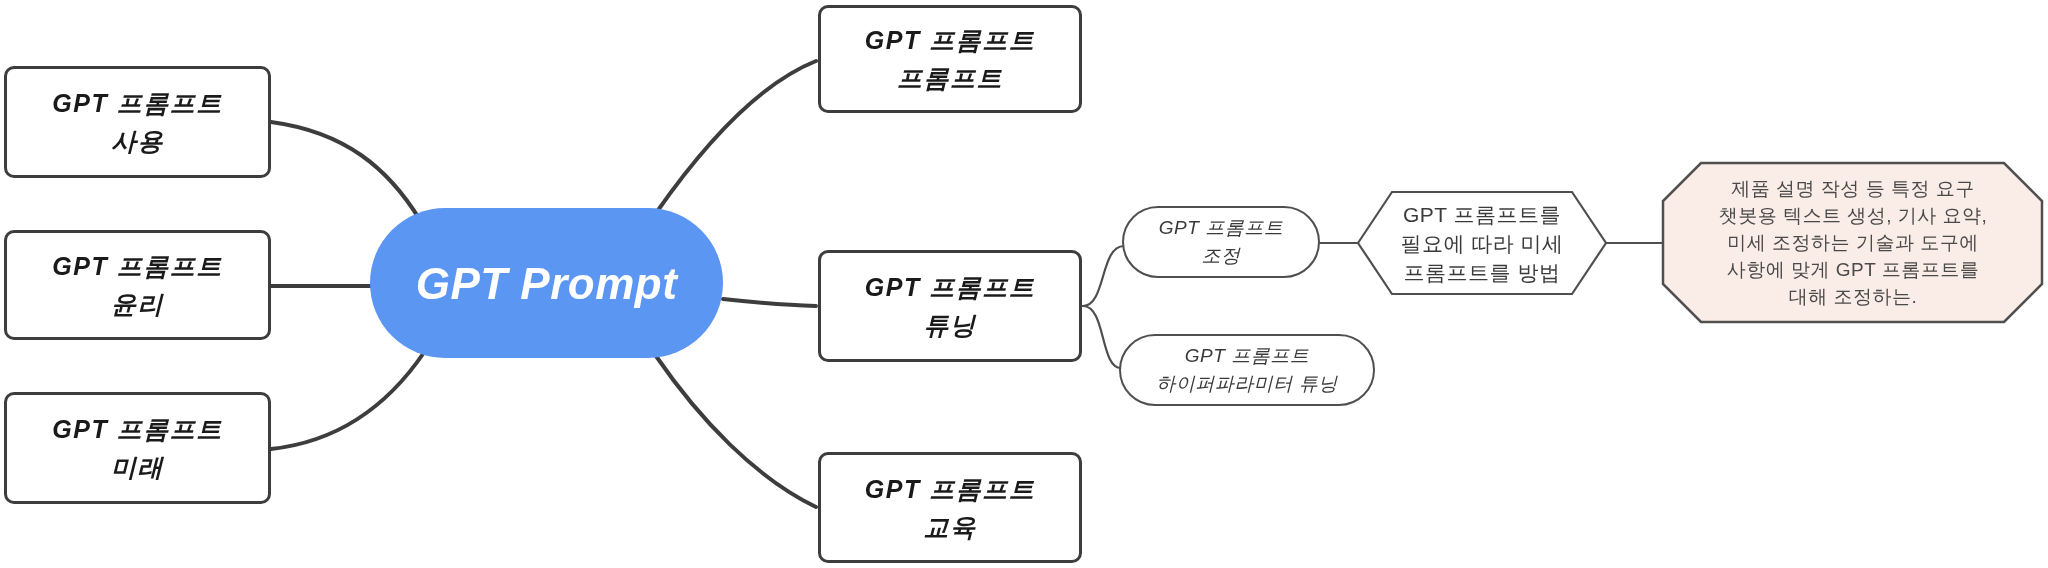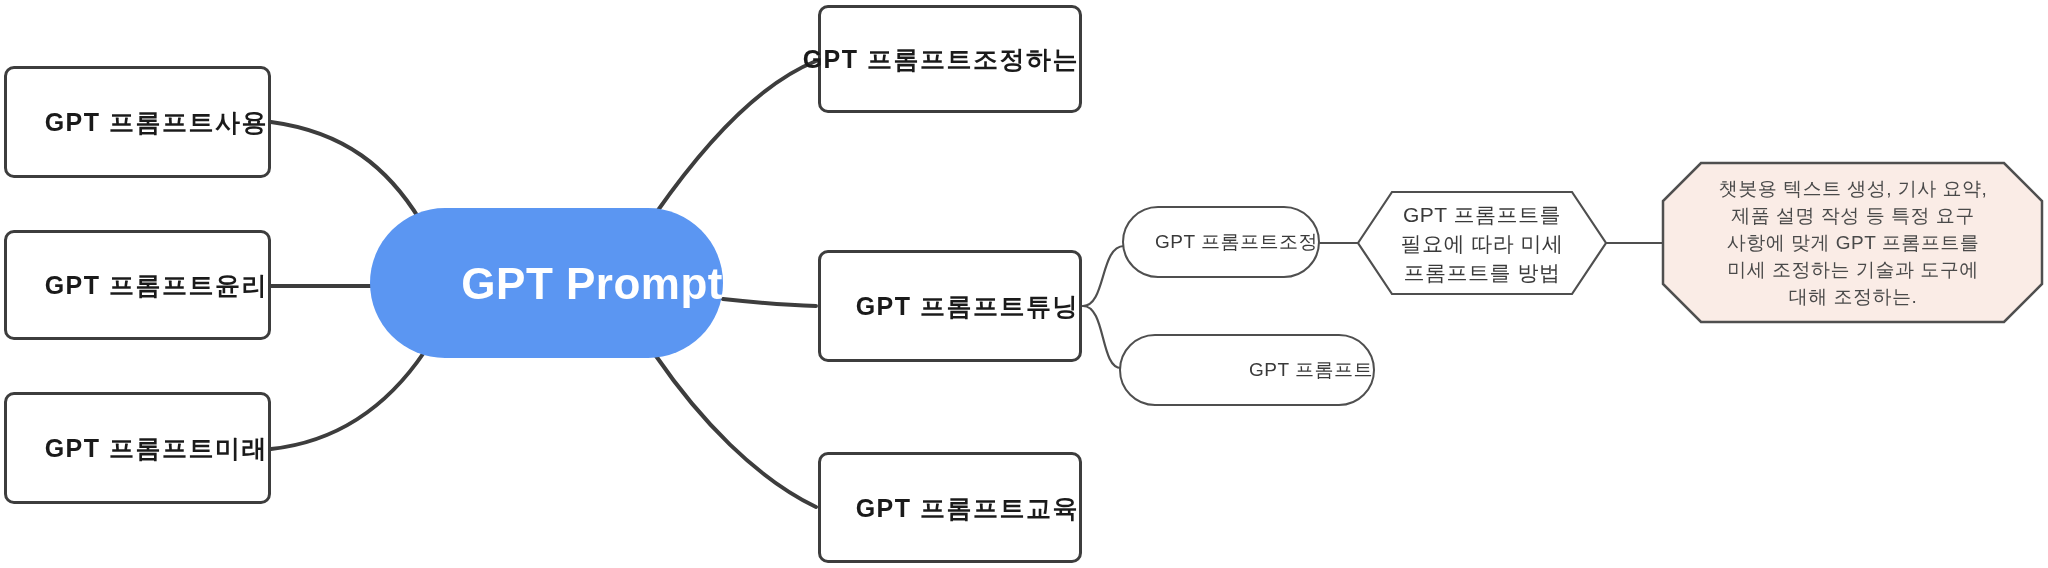--- a/index.html
+++ b/index.html
@@ -8,22 +8,22 @@
     font-family:"Liberation Sans", sans-serif;
   }
   svg.layer { position:absolute; left:0; top:0; width:2048px; height:568px; }
   .edge { fill:none; stroke:var(--edge-color); stroke-width:4; stroke-linecap:round; }
   .edge.thin { stroke:var(--edge-thin-color); stroke-width:2.2; }
   .hex-shape { fill:var(--node-fill); stroke:var(--subnode-border); stroke-width:2.2; }
   .oct-shape { fill:var(--callout-fill); stroke:var(--subnode-border); stroke-width:2.5; }
 
   .node {
     position:absolute; box-sizing:border-box;
-    display:flex; flex-direction:row; align-items:center; justify-content:flex-end;
-    text-align:center; background:var(--node-fill);
+    display:flex; flex-direction:column; align-items:center; justify-content:center;
+    text-align:center; background:var(--node-fill);font-style:italic;
   }
   .rect {
     border:3.5px solid var(--node-border); border-radius:10px;
     font-weight:bold; font-size:25px; line-height:38px; letter-spacing:1.5px; color:#1a1a1a;
   }
   .pill {
     background:var(--center-fill); color:var(--center-text); border:none; border-radius:80px;
     font-weight:bold; font-size:44px; line-height:45px; letter-spacing:0.5px;
   }
   .stadium {
@@ -71,46 +71,47 @@
     <div class="ln">GPT 프롬프트</div>
     <div class="ln">미래</div>
   </div>
 
   <div class="node pill" style="left:370px; top:208px; width:353px; height:150px;">
     <div class="ln">GPT Prompt</div>
   </div>
 
   <div class="node rect" style="left:818px; top:5px; width:264px; height:108px;">
     <div class="ln">GPT 프롬프트</div>
-    <div class="ln">조정하는</div>
+    <div class="ln">프롬프트</div>
   </div>
   <div class="node rect" style="left:818px; top:250px; width:264px; height:112px;">
     <div class="ln">GPT 프롬프트</div>
     <div class="ln">튜닝</div>
   </div>
   <div class="node rect" style="left:818px; top:452px; width:264px; height:111px;">
     <div class="ln">GPT 프롬프트</div>
     <div class="ln">교육</div>
   </div>
 
   <div class="node stadium" style="left:1122px; top:206px; width:198px; height:72px;">
     <div class="ln">GPT 프롬프트</div>
     <div class="ln">조정</div>
   </div>
   <div class="node stadium" style="left:1119px; top:334px; width:256px; height:72px;">
     <div class="ln">GPT 프롬프트</div>
+    <div class="ln">하이퍼파라미터 튜닝</div>
   </div>
 
   <div class="shape-text hex-text" style="left:1370px; top:196px; width:224px; height:94px;">
     <div class="ln">GPT 프롬프트를</div>
     <div class="ln">필요에 따라 미세</div>
     <div class="ln">프롬프트를 방법</div>
   </div>
 
   <div class="shape-text oct-text" style="left:1678px; top:163px; width:350px; height:159px;">
+    <div class="ln">제품 설명 작성 등 특정 요구</div>
     <div class="ln">챗봇용 텍스트 생성, 기사 요약,</div>
-    <div class="ln">제품 설명 작성 등 특정 요구</div>
+    <div class="ln">미세 조정하는 기술과 도구에</div>
     <div class="ln">사항에 맞게 GPT 프롬프트를</div>
-    <div class="ln">미세 조정하는 기술과 도구에</div>
     <div class="ln">대해 조정하는.</div>
   </div>
 
 </div>
 
 </body></html>

